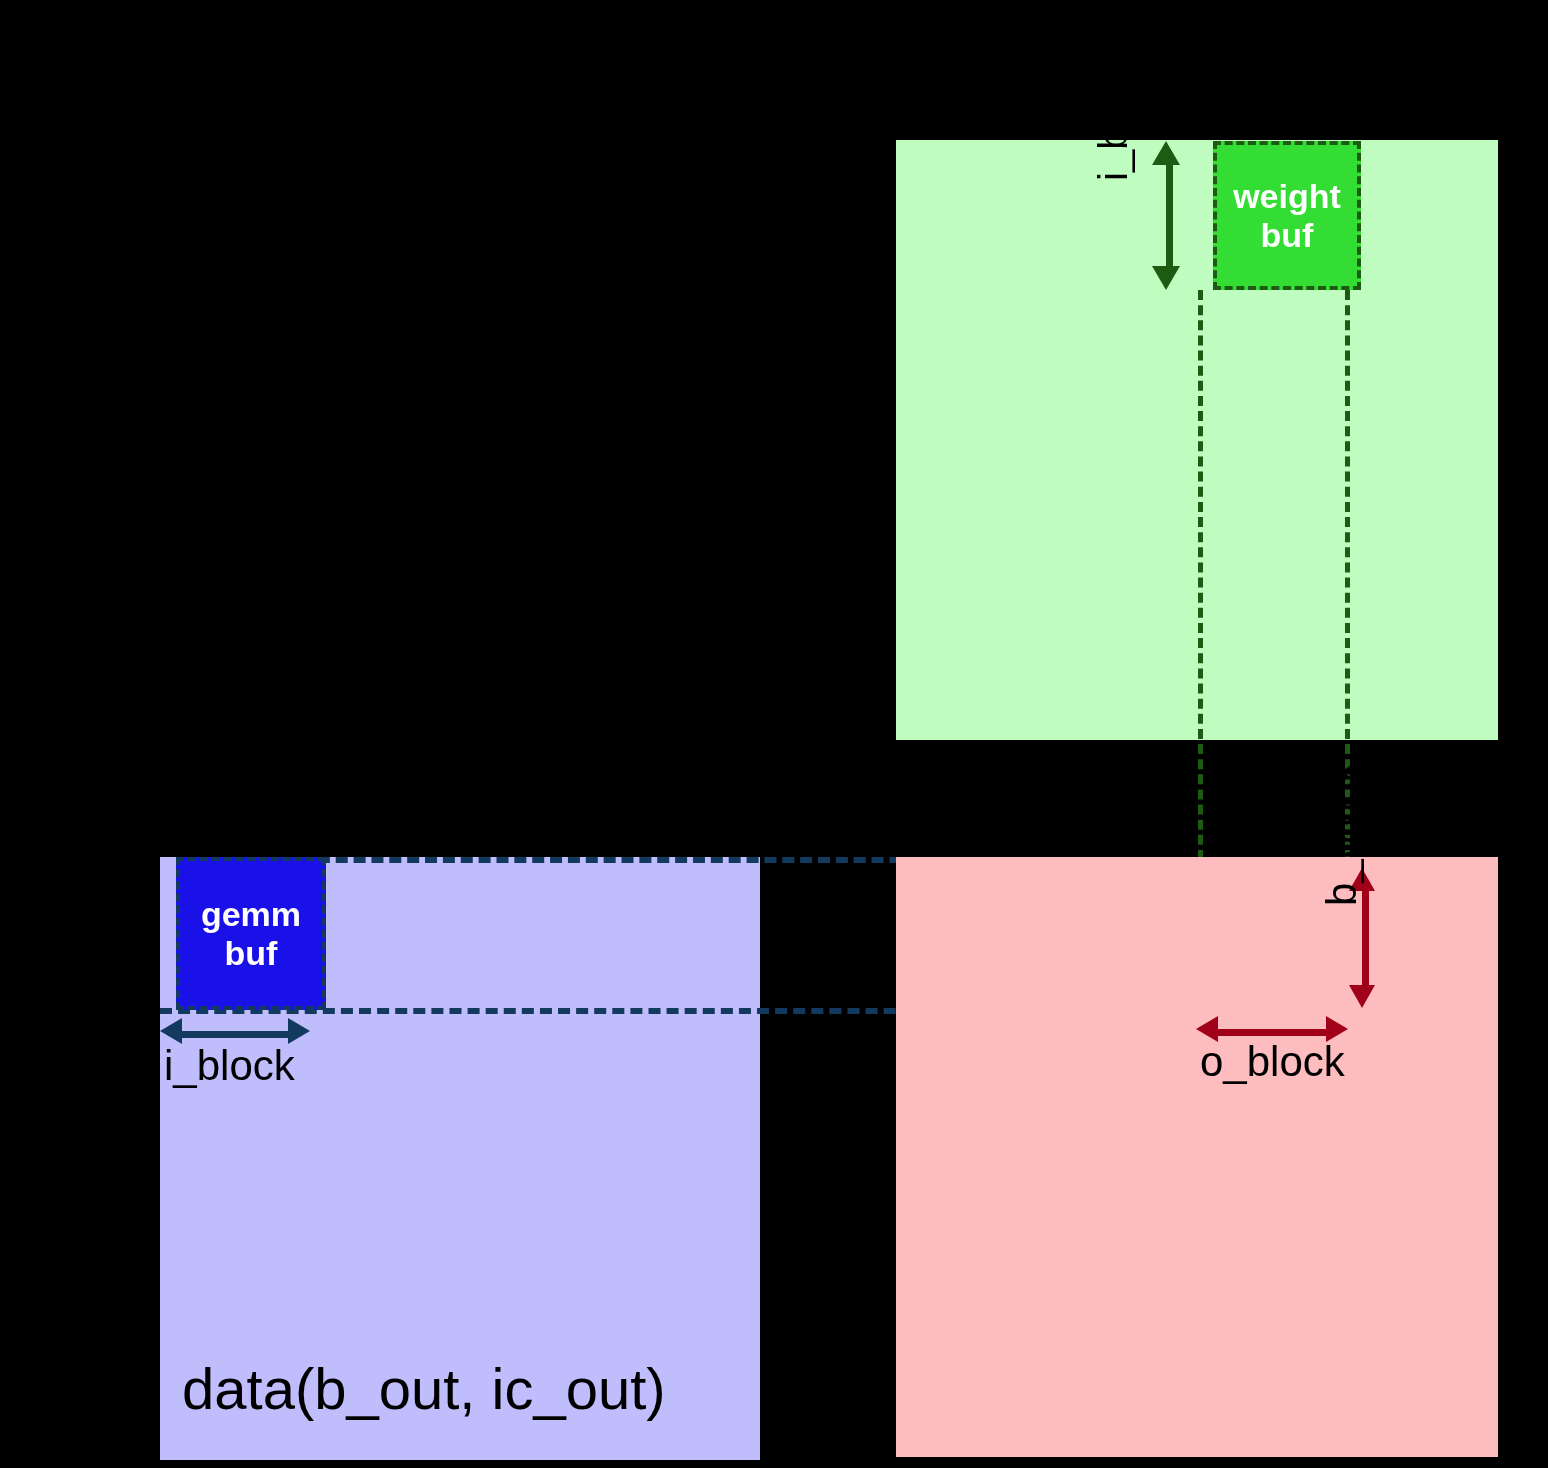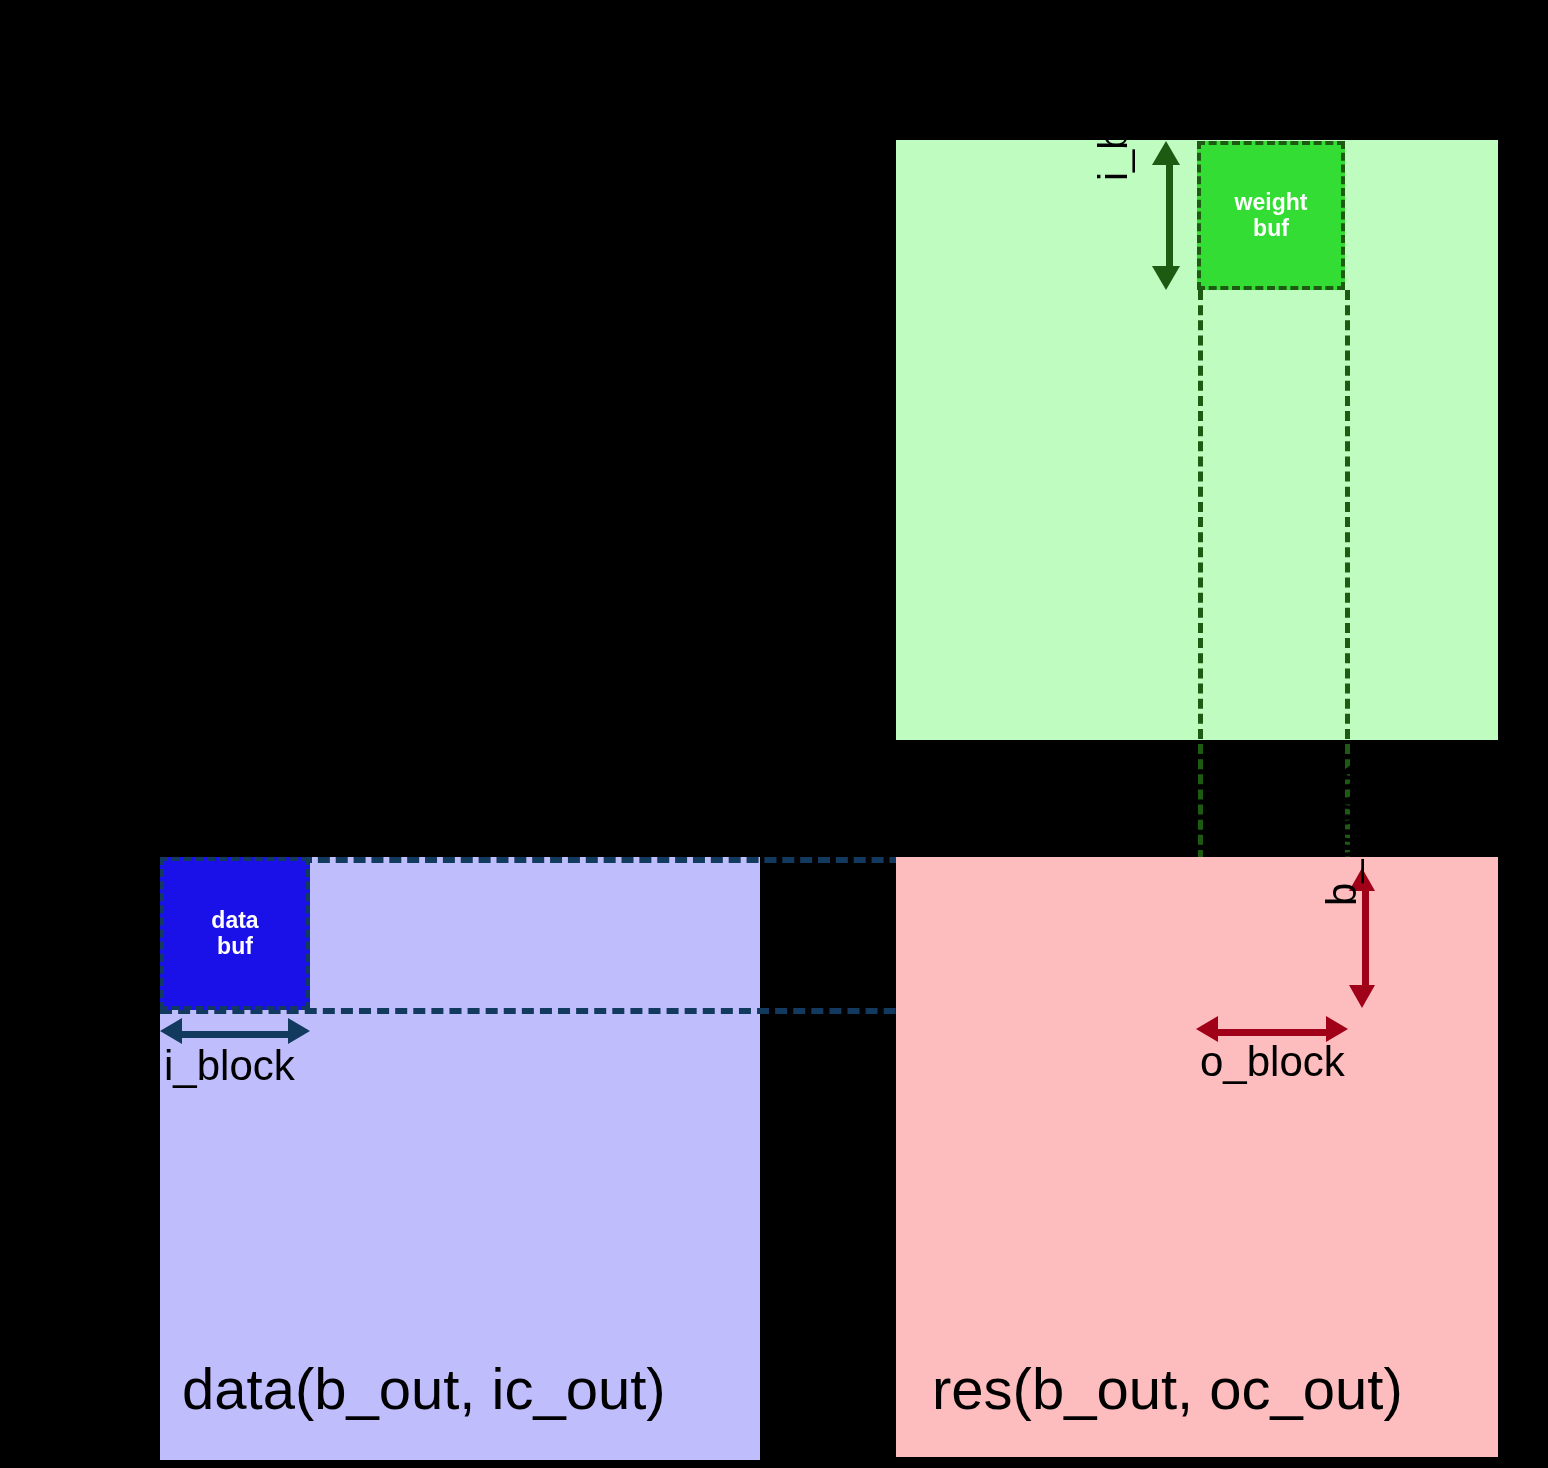--- a/index.html
+++ b/index.html
@@ -73,25 +73,26 @@
 
   
   .buf {
     position: absolute;
     box-sizing: border-box;
     display: flex;
     flex-direction: column;
     align-items: center;
     justify-content: center;
     color: #FFFFFF;
-    font-size: 23px;
+    font-size: 34px;
     font-weight: bold;
     line-height: 1.12;
     text-align: center;
     font-family: "Liberation Sans", sans-serif;
+    margin-left: 16px;
   }
   #weight-buf {
     left: 1197px;
     top: 141px;
     width: 148px;
     height: 149px;
     background: #33DD33;
     border: 4px dashed #1C5B11;
   }
   #data-buf {
@@ -300,21 +301,21 @@
   <div class="arrow-head" id="i-block-arrow-down"></div>
   <div id="i-block-label-weight">i_block</div>
 
 
   <div class="panel" id="data-panel"></div>
 
   <div class="guide hguide-blue" id="hguide-blue-top"></div>
   <div class="guide hguide-blue" id="hguide-blue-bottom"></div>
 
   <div class="buf" id="data-buf">
-    <span class="buf-line">data</span>
+    <span class="buf-line">gemm</span>
     <span class="buf-line">buf</span>
   </div>
 
   <div class="arrow-line arrow-h" id="i-block-h-line"></div>
   <div class="arrow-head" id="i-block-h-left"></div>
   <div class="arrow-head" id="i-block-h-right"></div>
   <div id="i-block-label-data">i_block</div>
 
   <div class="panel-caption" id="data-caption">data(b_out, ic_out)</div>
 
@@ -324,15 +325,14 @@
   <div class="arrow-line arrow-h" id="o-block-line"></div>
   <div class="arrow-head" id="o-block-left"></div>
   <div class="arrow-head" id="o-block-right"></div>
   <div id="o-block-label">o_block</div>
 
   <div class="arrow-line arrow-v" id="b-block-line"></div>
   <div class="arrow-head" id="b-block-up"></div>
   <div class="arrow-head" id="b-block-down"></div>
   <div id="b-block-label">b_block</div>
 
-  <div class="panel-caption" id="res-caption">res(b_out, oc_out)</div>
 
 </div>
 
 </body></html>

